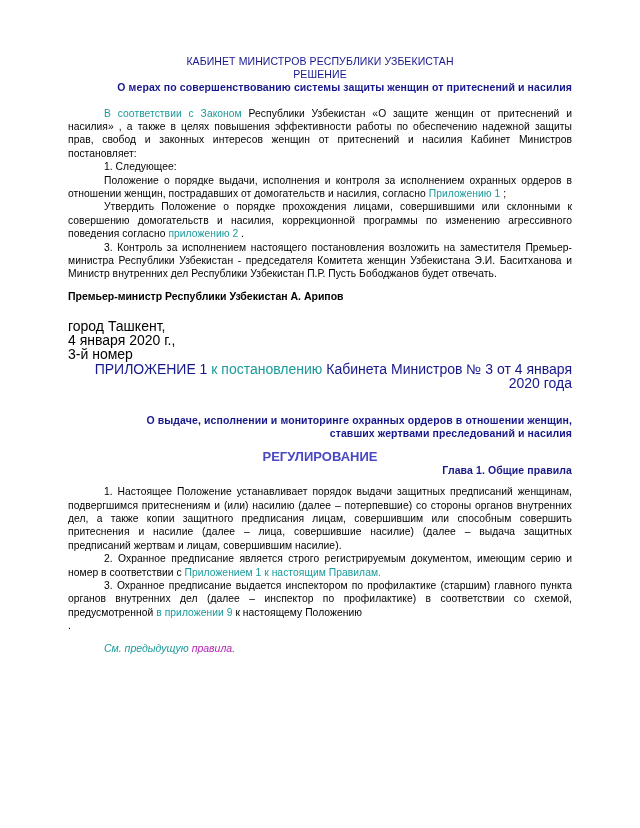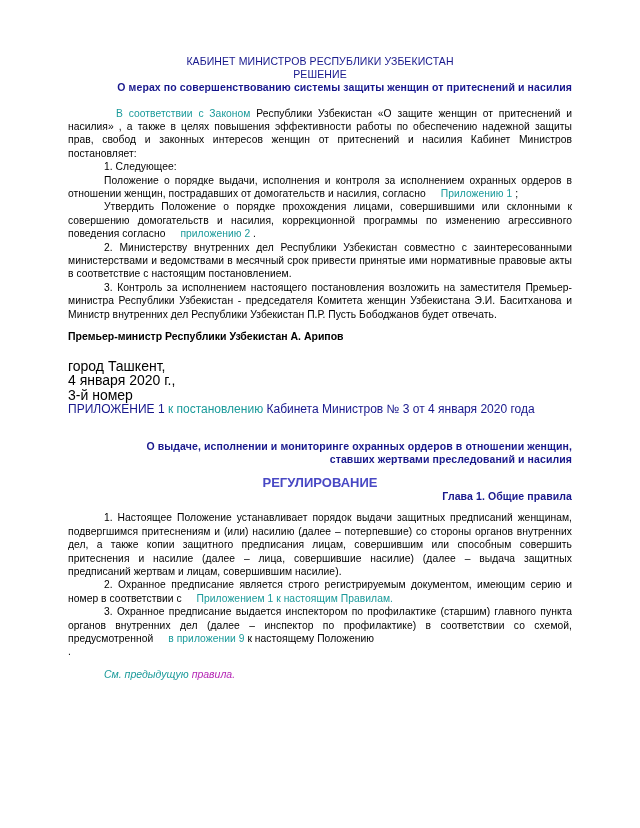--- a/index.html
+++ b/index.html
@@ -63,41 +63,40 @@
 
   .body-txt {
     color: #000000;
     font-size: 10.3px;
     line-height: 13.4px;
     letter-spacing: 0.05px;
   }
 
   .lnk {
     color: #1a9a9a;
-    margin-left: 12px;
   }
 
   .sig {
     font-weight: bold;
     font-size: 10.5px;
     line-height: 14px;
     color: #000000;
     text-align: left;
   }
 
   .place-line {
     font-size: 14px;
     line-height: 14.2px;
     text-align: left;
     color: #000000;
   }
 
   .appendix-line {
-    text-align: left;
-    font-size: 12px;
+    text-align: right;
+    font-size: 14px;
     line-height: 14px;
     color: #17178c;
   }
   .appendix-line .teal {
     color: #1a9a9a;
   }
 
   .sp-8  { height: 8px; }
   .sp-10 { height: 10px; }
   .sp-12 { height: 12px; }
@@ -138,21 +137,20 @@
     <div class="sp-12"></div>
 
     <p class="just indent body-txt"><span class="lnk">В соответствии с Законом</span><span> Республики Узбекистан «О защите женщин от притеснений и насилия» , а также в целях повышения эффективности работы по обеспечению надежной защиты прав, свобод и законных интересов женщин от притеснений и насилия Кабинет Министров постановляет:</span></p>
 
     <p class="just indent body-txt">1. Следующее:</p>
 
     <p class="just indent body-txt"><span>Положение о порядке выдачи, исполнения и контроля за исполнением охранных ордеров в отношении женщин, пострадавших от домогательств и насилия, согласно </span><span class="lnk">Приложению 1</span><span> ;</span></p>
 
     <p class="just indent body-txt"><span>Утвердить Положение о порядке прохождения лицами, совершившими или склонными к совершению домогательств и насилия, коррекционной программы по изменению агрессивного поведения согласно </span><span class="lnk">приложению 2</span><span> .</span></p>
 
-    <p class="just indent body-txt">2. Министерству внутренних дел Республики Узбекистан совместно с заинтересованными министерствами и ведомствами в месячный срок привести принятые ими нормативные правовые акты в соответствие с настоящим постановлением.</p>
 
     <p class="just indent body-txt">3. Контроль за исполнением настоящего постановления возложить на заместителя Премьер-министра Республики Узбекистан - председателя Комитета женщин Узбекистана Э.И. Баситханова и Министр внутренних дел Республики Узбекистан П.Р. Пусть Бободжанов будет отвечать.</p>
 
     <div class="sp-8"></div>
 
     <p class="sig">Премьер-министр Республики Узбекистан А. Арипов</p>
 
     <div class="sp-16"></div>
 
     <div>

